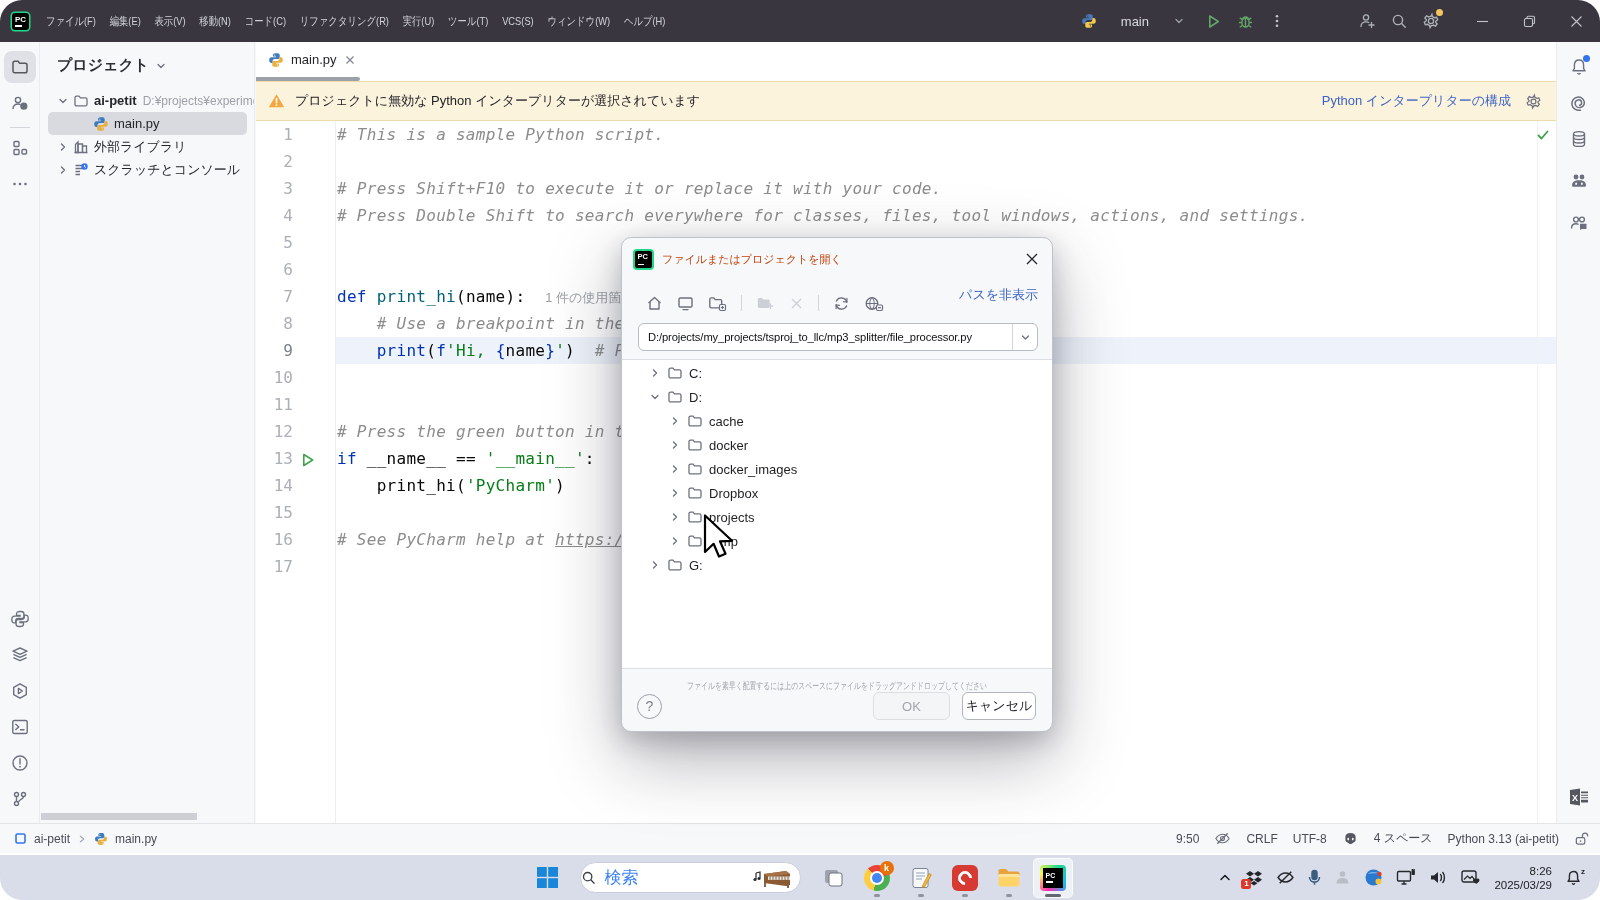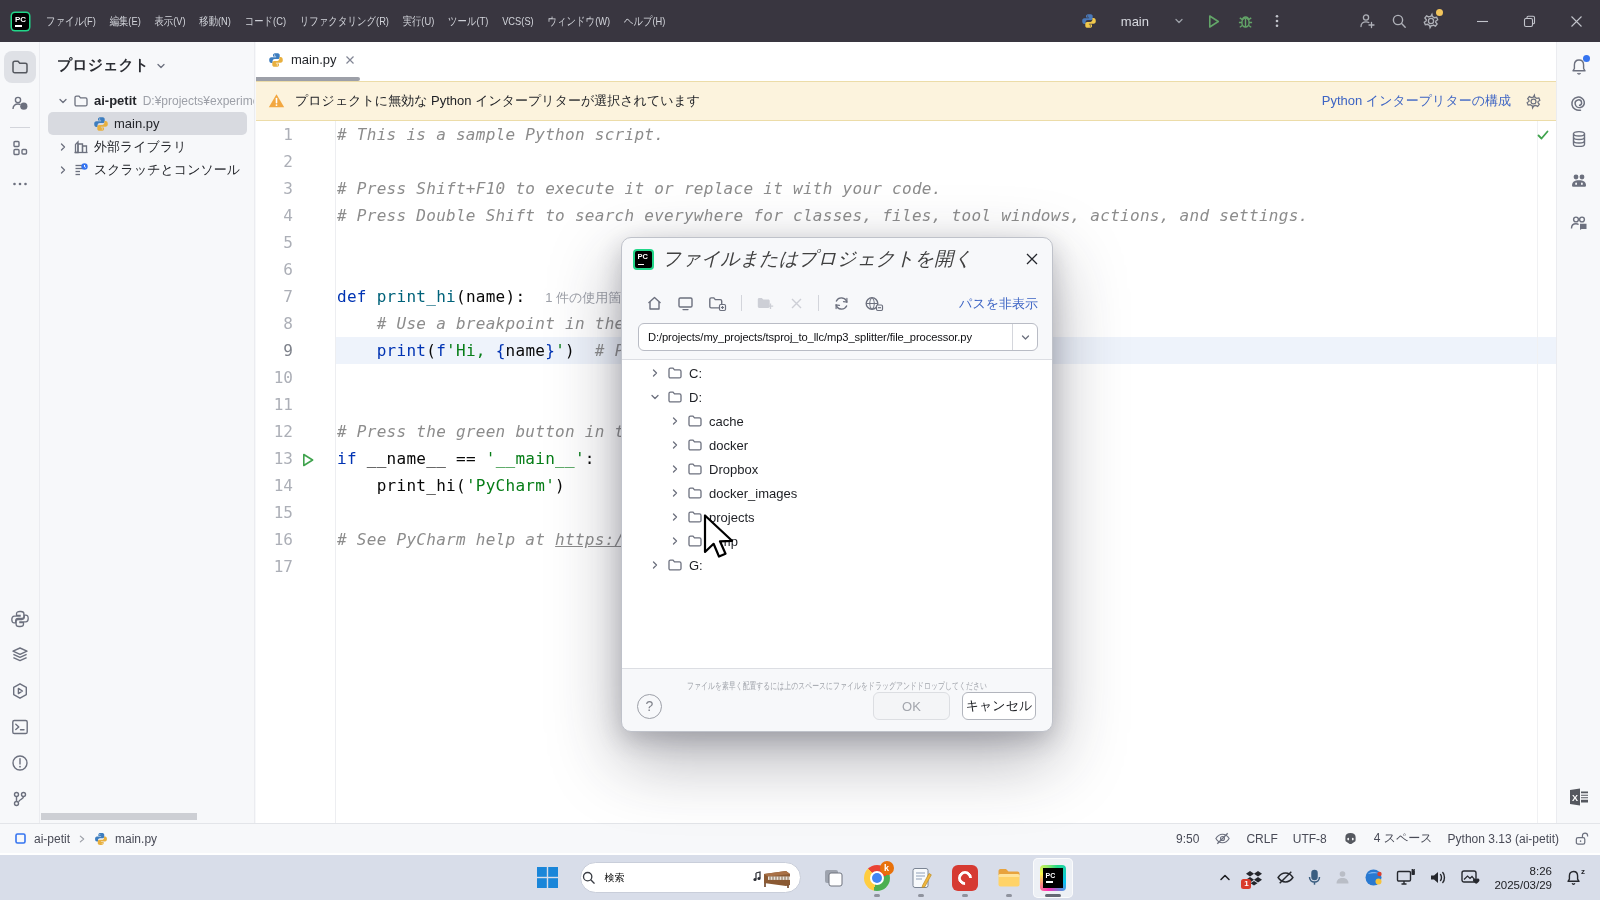--- a/index.html
+++ b/index.html
@@ -1,18 +1,18 @@
 <!DOCTYPE html>
 <html><head>
 <meta charset="utf-8">
 <style>
   * { margin:0; padding:0; box-sizing:border-box; }
   html,body { width:1600px; height:900px; overflow:hidden; }
   body { font-family:"Liberation Sans", sans-serif; }
-  .screen { position:relative; width:1600px; height:900px; background:#FFFFFF; overflow:hidden; }
+  .screen { position:relative; width:1600px; height:900px; background:#FFFFFF; overflow:hidden;border-radius:22px; }
 
   
   .titlebar { position:absolute; left:0; top:0; width:1600px; height:42px; background:#393640; display:flex; align-items:center; color:#D8DAE0; font-size:13px; }
   .tb-logo { width:17px; height:17px; margin-left:12px; margin-right:10px; border-radius:3px; background:#000; position:relative; flex:0 0 auto;
     box-shadow:0 0 0 1.5px #21D789; }
   .tb-logo span { position:absolute; left:3px; top:2px; font-size:8px; font-weight:bold; color:#fff; letter-spacing:0; }
   .tb-logo i { position:absolute; left:3px; bottom:3px; width:7px; height:1.5px; background:#fff; }
   .menubar { display:flex; align-items:center; height:42px; transform:scaleX(0.81); transform-origin:left center; }
   .menu-item { padding:0 8.5px; height:42px; display:flex; align-items:center; cursor:default; font-size:11.5px; color:#D2D4DA; }
   .tb-right { position:absolute; right:0; top:0; height:42px; display:flex; align-items:center; }
@@ -72,36 +72,36 @@
   .sb-right { margin-left:auto; display:flex; align-items:center; gap:15px; margin-right:11px;text-align:right; }
 
   
   .taskbar { position:absolute; left:0; top:855px; width:1600px; height:45px; background:#D8DDE9; }
   .tk-center { position:absolute; left:0; top:0; width:100%; height:45px; display:flex; align-items:center; justify-content:center; gap:4px; }
   .tk-btn { width:40px; height:40px; border-radius:5px; display:flex; align-items:center; justify-content:center; position:relative; }
   .tk-btn.active { background:rgba(255,255,255,0.55); box-shadow:inset 0 0 0 1px rgba(255,255,255,0.7); }
   .tk-dot { position:absolute; left:50%; transform:translateX(-50%); bottom:1px; width:6px; height:3px; border-radius:2px; background:#8F939E; }
   .tk-dot.wide { width:16px; background:#646873; }
   .searchpill { width:221px; height:31px; background:#fff; border:1px solid #C9CEDA; border-radius:16px; display:flex; align-items:center; margin:0 8px; position:relative; }
-  .searchpill .sp-txt { color:#000000; font-size:10px; margin-left:9px; }
+  .searchpill .sp-txt { color:#3b82f6; font-size:17px; margin-left:9px; }
   .tray { position:absolute; right:0; top:0; height:45px; display:flex; align-items:center; gap:13px; padding-right:18px; }
   .clockblk { text-align:right; font-size:11.5px; color:#1B1C20; line-height:14px; }
 
   
   .dialog { position:absolute; left:621px; top:237px; width:432px; height:495px; background:#F7F8FA; border:1px solid #BFC2CA; border-radius:10px;
     box-shadow:0 26px 70px rgba(40,40,55,0.36), 0 8px 24px rgba(40,40,55,0.22); }
   .dlg-header { position:absolute; left:0; top:0; width:100%; height:42px; display:flex; align-items:center; }
   .dlg-logo { width:17px; height:17px; margin-left:13px; margin-right:10px; border-radius:2px; background:#000; position:relative; box-shadow:0 0 0 2px #21D789; }
   .dlg-logo span { position:absolute; left:2.5px; top:1.5px; font-size:7.5px; font-weight:bold; color:#fff; }
   .dlg-logo i { position:absolute; left:2.5px; bottom:2.5px; width:6px; height:1.5px; background:#fff; }
-  .dlg-title { font-size:19px; color:#404040;font-style:italic; }
+  .dlg-title { font-size:11px; color:#c2410c; }
   .dlg-close { position:absolute; right:12px; top:13px; width:16px; height:16px; display:flex; align-items:center; justify-content:center; }
   .dlg-toolbar { position:absolute; left:24px; top:53px; height:24px; display:flex; align-items:center; gap:14px; }
   .dlg-tb-div { width:1px; height:16px; background:#D3D5DB; }
-  .dlg-hidepath { position:absolute; right:14px; top:57px; font-size:13px; color:#3D64C4; }
+  .dlg-hidepath { position:absolute; right:14px; top:48px; font-size:13px; color:#3D64C4; }
   .dlg-path { position:absolute; left:16px; top:85px; width:400px; height:28px; background:#fff; border:1px solid #B9BCC5; border-radius:6px; display:flex; align-items:center; }
   .dlg-path .ptxt { font-size:11.2px; color:#101114; margin-left:9px; white-space:nowrap; overflow:hidden; flex:1; letter-spacing:-0.1px; }
   .dlg-path .parrow { width:25px; height:100%; border-left:1px solid #D4D6DC; display:flex; align-items:center; justify-content:center; flex:0 0 auto; }
   .dlg-tree { position:absolute; left:0px; top:121px; width:430px; height:310px; background:#fff; border-top:1px solid #DCDEE3; border-bottom:1px solid #DCDEE3; overflow:hidden; padding-top:1px; }
   .dt-row { height:24px; display:flex; align-items:center; font-size:13px; color:#1D1F24; }
   .dt-chev { width:16px; height:16px; flex:0 0 auto; display:flex; align-items:center; justify-content:center; }
   .dt-folder { width:16px; height:16px; flex:0 0 auto; margin-left:4px; margin-right:6px; }
   .dlg-hint { position:absolute; left:0; top:442px; width:100%; text-align:center; font-size:9.5px; color:#A2A5AC; white-space:nowrap; transform:scaleX(0.72); transform-origin:center; }
   .dlg-footer { position:absolute; left:0; bottom:10px; width:100%; height:30px; display:flex; align-items:center; }
   .dlg-help { width:25px; height:25px; border-radius:50%; border:1.2px solid #9DA0A8; color:#80838B; display:flex; align-items:center; justify-content:center; font-size:14px; margin-left:15px; }
@@ -761,34 +761,34 @@
           <span class="dt-chev">
             <svg width="12" height="12" viewBox="0 0 12 12">
               <path d="M4.5 3 L7.5 6 L4.5 9" stroke="#6C707E" stroke-width="1.3" fill="none" stroke-linecap="round" stroke-linejoin="round"></path>
             </svg>
           </span>
           <span class="dt-folder">
             <svg width="16" height="16" viewBox="0 0 16 16" fill="none" stroke="#6C707E" stroke-width="1.3">
               <path d="M2 4.6 C2 3.8 2.6 3.1 3.5 3.1 H6 L7.5 4.9 H12.5 C13.4 4.9 14 5.5 14 6.4 V11.4 C14 12.3 13.4 12.9 12.5 12.9 H3.5 C2.6 12.9 2 12.3 2 11.4 Z"></path>
             </svg>
           </span>
-          <span>Dropbox</span>
+          <span>docker_images</span>
         </div>
         <div class="dt-row" style="padding-left: 45px;">
           <span class="dt-chev">
             <svg width="12" height="12" viewBox="0 0 12 12">
               <path d="M4.5 3 L7.5 6 L4.5 9" stroke="#6C707E" stroke-width="1.3" fill="none" stroke-linecap="round" stroke-linejoin="round"></path>
             </svg>
           </span>
           <span class="dt-folder">
             <svg width="16" height="16" viewBox="0 0 16 16" fill="none" stroke="#6C707E" stroke-width="1.3">
               <path d="M2 4.6 C2 3.8 2.6 3.1 3.5 3.1 H6 L7.5 4.9 H12.5 C13.4 4.9 14 5.5 14 6.4 V11.4 C14 12.3 13.4 12.9 12.5 12.9 H3.5 C2.6 12.9 2 12.3 2 11.4 Z"></path>
             </svg>
           </span>
-          <span>docker_images</span>
+          <span>Dropbox</span>
         </div>
         <div class="dt-row" style="padding-left: 45px;">
           <span class="dt-chev">
             <svg width="12" height="12" viewBox="0 0 12 12">
               <path d="M4.5 3 L7.5 6 L4.5 9" stroke="#6C707E" stroke-width="1.3" fill="none" stroke-linecap="round" stroke-linejoin="round"></path>
             </svg>
           </span>
           <span class="dt-folder">
             <svg width="16" height="16" viewBox="0 0 16 16" fill="none" stroke="#6C707E" stroke-width="1.3">
               <path d="M2 4.6 C2 3.8 2.6 3.1 3.5 3.1 H6 L7.5 4.9 H12.5 C13.4 4.9 14 5.5 14 6.4 V11.4 C14 12.3 13.4 12.9 12.5 12.9 H3.5 C2.6 12.9 2 12.3 2 11.4 Z"></path>

